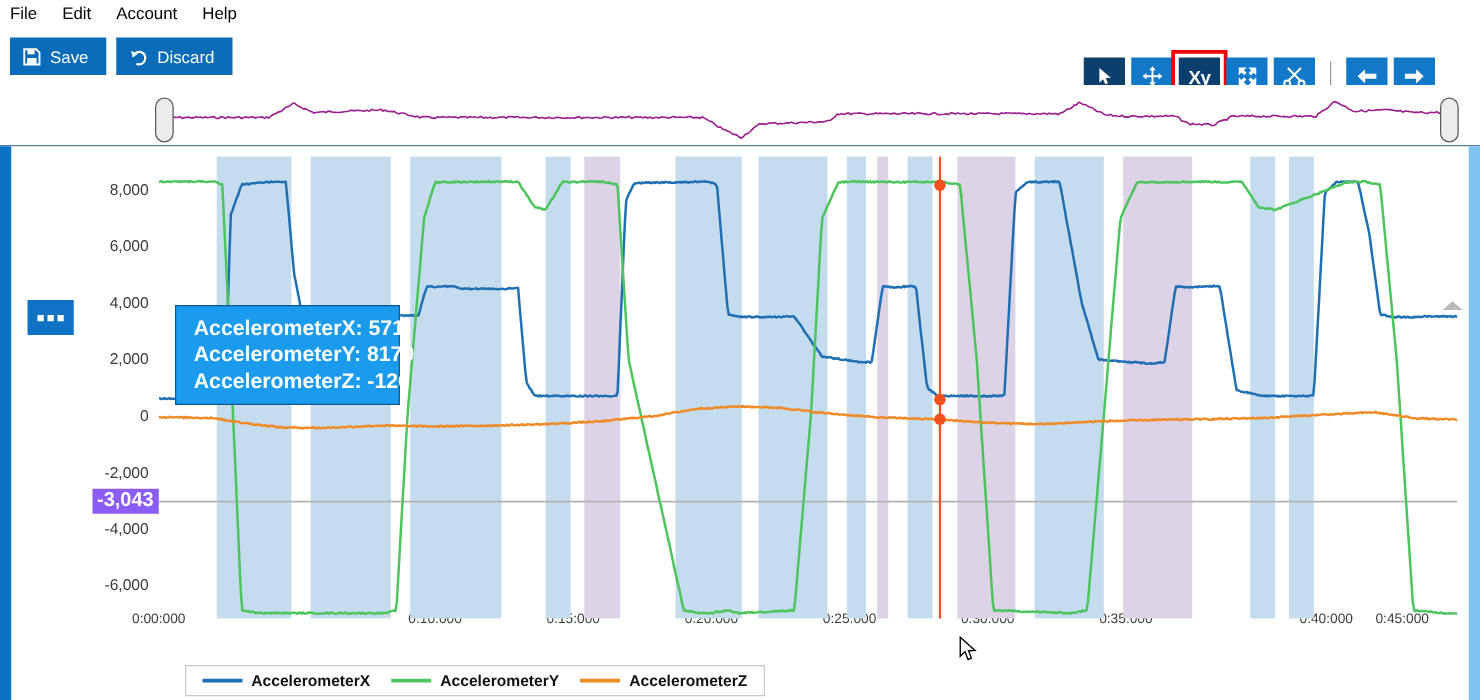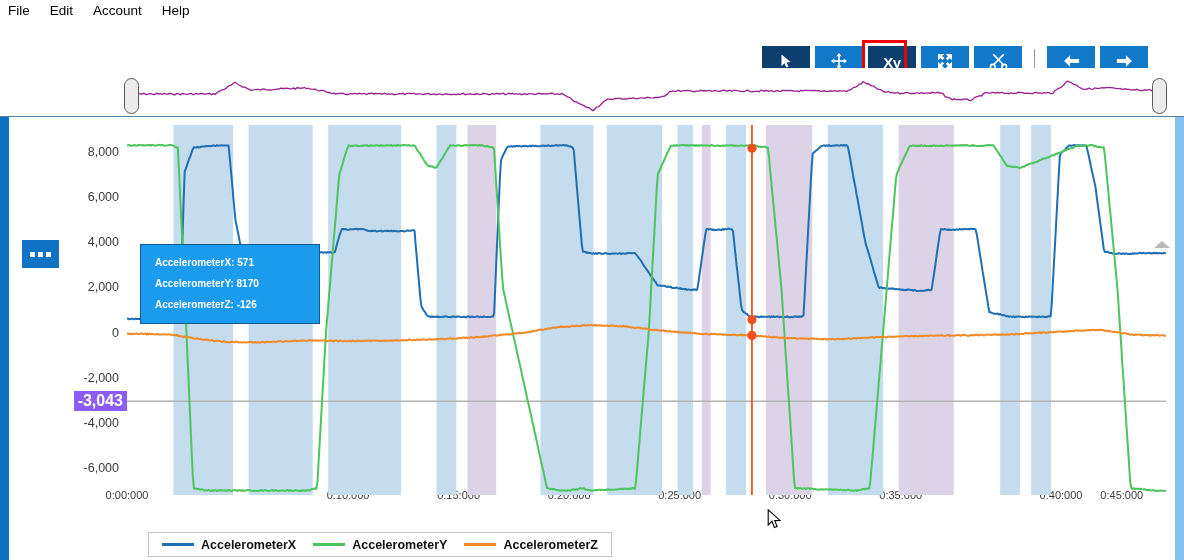--- a/index.html
+++ b/index.html
@@ -52,21 +52,21 @@
 
   .tb-right {
     position: absolute;
     right: 36px;
     top: 24px;
     display: flex;
     align-items: center;
     gap: 5px;
   }
   .tool-btn {
-    width: 48px; height: 33px;
+    width: 33px; height: 33px;
     background: #1278c8;
     border: none;
     display: flex;
     align-items: center;
     justify-content: center;
     cursor: pointer;
     position: relative;
   }
   .tool-btn.dark { background: #0d3f6e; }
   .tool-btn .xy-label {
@@ -187,21 +187,21 @@
     position: absolute;
     left: 140px; top: 127px;
     width: 180px;
     background: #1b9bee;
     border: 1px solid #0d5a94;
     padding: 7px 10px 8px 14px;
     z-index: 20;
   }
   .series-tip div {
     color: #ffffff;
-    font-size: 10px;
+    font-size: 17px;
     font-weight: bold;
     line-height: 21px;
     white-space: nowrap;
   }
 
   .mouse-cursor {
     position: absolute;
     left: 767px; top: 392px;
     z-index: 21;
     pointer-events: none;
@@ -238,20 +238,41 @@
 <body>
 
 <div class="menubar">
   <div class="menu-item">File</div>
   <div class="menu-item">Edit</div>
   <div class="menu-item">Account</div>
   <div class="menu-item">Help</div>
 </div>
 
 <div class="toolbar">
+  <div class="tb-left">
+    <button class="btn-primary">
+      <span>
+        <svg width="15" height="15" viewBox="0 0 16 16">
+          <path d="M1.5 1.5h10.2L14.5 4.3V14.5H1.5z" fill="none" stroke="#fff" stroke-width="1.6"></path>
+          <rect x="4.3" y="1.5" width="6" height="4.3" fill="#fff"></rect>
+          <rect x="4" y="9" width="8" height="5.5" fill="#fff"></rect>
+        </svg>
+      </span>
+      <span>Save</span>
+    </button>
+    <button class="btn-primary">
+      <span>
+        <svg width="16" height="15" viewBox="0 0 16 16">
+          <path d="M3.2 7.2c1.3-3 4.6-4.3 7.3-3.1 2.6 1.2 3.8 4.2 2.7 6.9-1 2.5-3.8 3.8-6.4 3.2" fill="none" stroke="#fff" stroke-width="1.9" stroke-linecap="round"></path>
+          <path d="M1.2 3.0 L3.4 8.0 L7.6 5.1 Z" fill="#fff"></path>
+        </svg>
+      </span>
+      <span>Discard</span>
+    </button>
+  </div>
 
   <div class="tb-right">
     <button class="tool-btn dark">
       <span>
         <svg width="16" height="16" viewBox="0 0 16 16">
           <path d="M3.5 1.4 L3.5 13.2 L6.4 10.3 L8.3 14.4 L10.4 13.4 L8.5 9.4 L12.6 9.1 Z" fill="#ffffff"></path>
         </svg>
       </span>
     </button>
 

